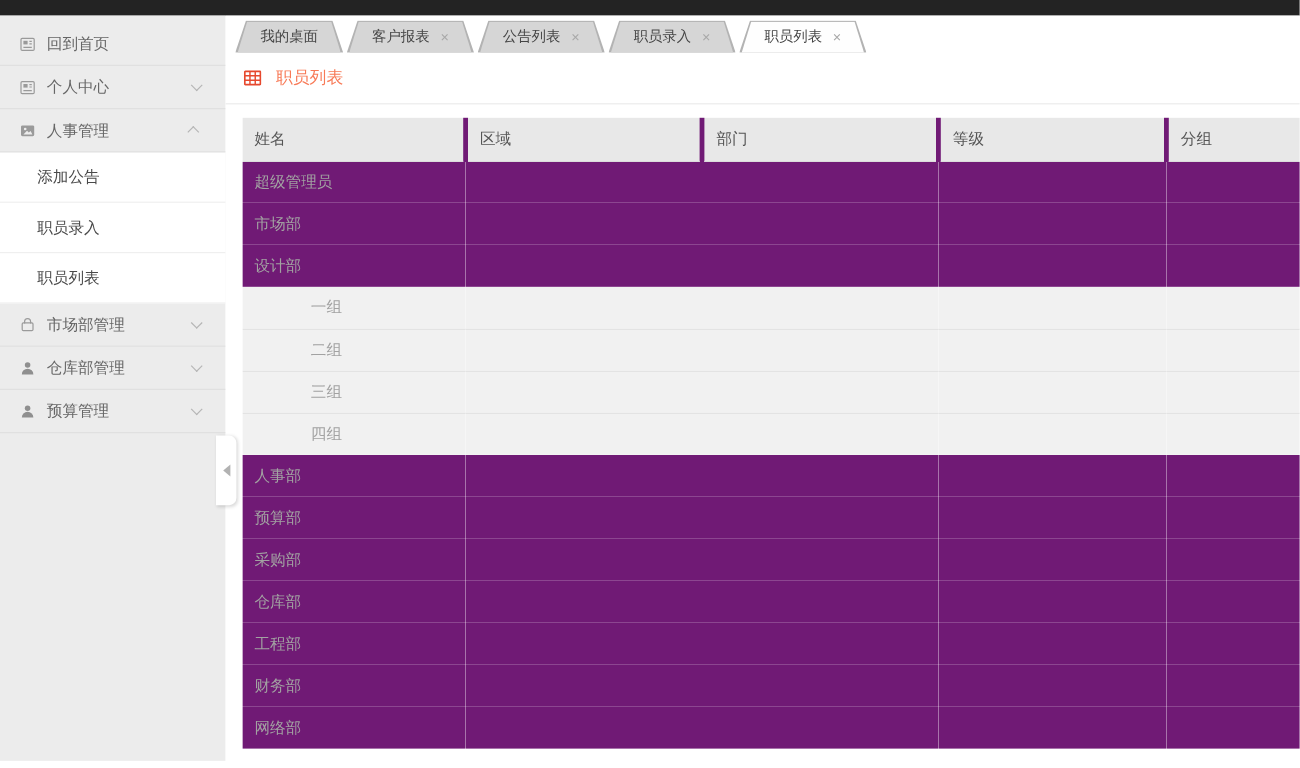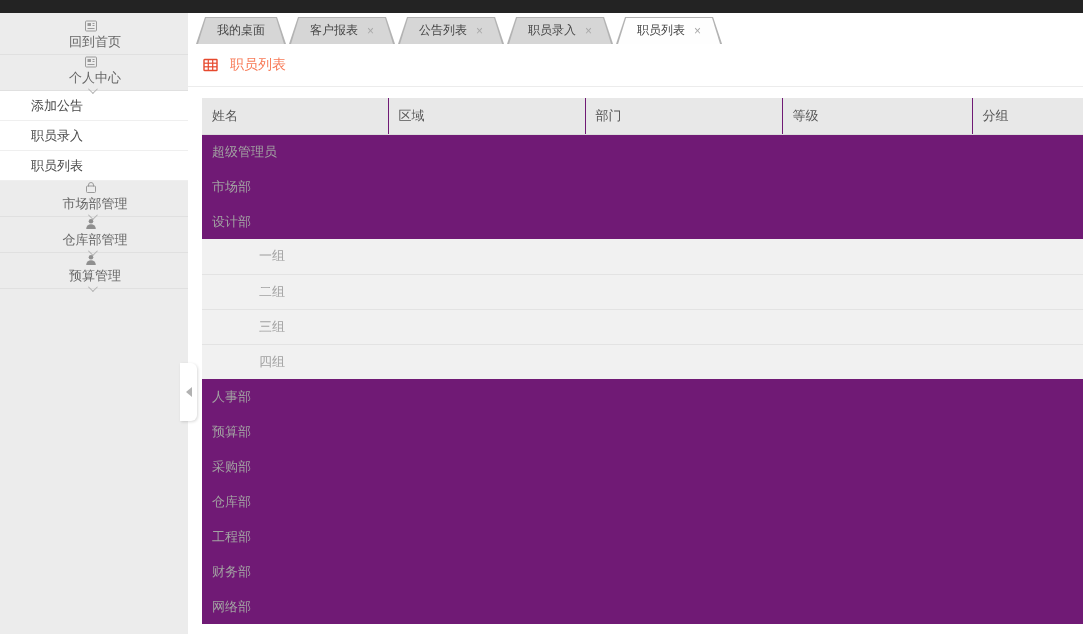--- a/index.html
+++ b/index.html
@@ -6,30 +6,30 @@
   html,body { width:1083px; height:640px; overflow:hidden; background:#fff;
     font-family:"Liberation Sans","DejaVu Sans",sans-serif; }
 
   
   .topbar { position:absolute; left:0; top:0; width:1083px; height:13px; background:#232323; }
 
   
   .sidebar { position:absolute; left:0; top:13px; width:188px; height:621px;
     background:#ececec; padding-top:6px; }
   .side-item { height:36px; display:flex; align-items:center; padding:0 14px 0 16px;
-    border-bottom:1px solid #e0e0e0; font-size:13px; color:#666; cursor:pointer; position:relative;flex-direction:column; }
+    border-bottom:1px solid #e0e0e0; font-size:13px; color:#666; cursor:pointer; position:relative; }
   .side-item .sicon { width:14px; height:14px; margin-right:9px; display:inline-flex;
     align-items:center; justify-content:center; flex:0 0 auto; }
   .side-item .slabel { flex:1 1 auto; white-space:nowrap; }
   .chev { width:7px; height:7px; border-right:1px solid #b5b5b5; border-bottom:1px solid #b5b5b5;
     margin-right:8px; flex:0 0 auto; }
   .chev.down { transform:rotate(45deg) translateY(-2px); }
   .chev.up   { transform:rotate(-135deg) translateY(-2px); }
   .side-sub { background:#fff; }
-  .sub-item { height:30px; display:flex; align-items:center; padding-left:31px;
+  .sub-item { height:42px; display:flex; align-items:center; padding-left:31px;
     border-bottom:1px solid #efefef; font-size:13px; color:#4a4a4a; cursor:pointer; }
 
   
   .collapse-handle { position:absolute; left:180px; top:363px; width:17px; height:58px;
     background:#fff; border-radius:0 6px 6px 0; box-shadow:1px 1px 3px rgba(0,0,0,0.15);
     display:flex; align-items:center; justify-content:center; z-index:6; cursor:pointer; }
   .collapse-handle .tri { width:0; height:0; border-top:5px solid transparent;
     border-bottom:5px solid transparent; border-right:6px solid #b2b2b2; }
 
   
@@ -54,21 +54,21 @@
   .titlebar .ticon { display:inline-flex; margin-right:12px; }
   .titlebar .ttext { font-size:14px; color:#f87a57; }
 
   
   .table-wrap { margin:11px 0 0 14px; width:881px; overflow:hidden; }
   table.staff { border-collapse:collapse; table-layout:fixed; width:1270px; }
   table.staff col.c1{width:186px} table.staff col.c2{width:197px}
   table.staff col.c3{width:197px} table.staff col.c4{width:190px}
   table.staff col.c5{width:500px}
   table.staff th { height:36px; background:#e8e8e8; color:#555; font-weight:normal;
-    font-size:13px; text-align:left; padding-left:10px; border-right:1px solid #701a75;
+    font-size:13px; text-align:left; padding-left:10px; border-right:4px solid #701a75;
     border-bottom:1px solid #dcdcdc; }
   table.staff th:last-child { border-right:none; }
   table.staff td { height:35px; font-size:13px; color:#a2a2a2; padding-left:10px;
     white-space:nowrap; overflow:hidden; }
   tr.dept td  { background:#701a75; }
   tr.group td { background:#f1f1f1; border-bottom:1px solid #e3e3e3; }
   tr.group.group-last td { border-bottom:none; }
   tr.group td.first { padding-left:57px; }
   tbody tr { cursor:pointer; }
 
@@ -101,20 +101,31 @@
           <rect x="3.5" y="4" width="3.5" height="3" fill="#9a9a9a"></rect>
           <line x1="8.5" y1="4.5" x2="10.5" y2="4.5" stroke="#9a9a9a"></line>
           <line x1="8.5" y1="6.5" x2="10.5" y2="6.5" stroke="#9a9a9a"></line>
           <line x1="3.5" y1="9.5" x2="10.5" y2="9.5" stroke="#9a9a9a"></line>
         </svg>
     </span>
     <span class="slabel">个人中心</span>
     <span class="chev down"></span>
   </div>
 
+  <div class="side-item">
+    <span class="sicon">
+      <svg width="14" height="14" viewBox="0 0 14 14">
+          <rect x="1.5" y="2.5" width="11" height="9" rx="1.2" fill="#9a9a9a"></rect>
+          <circle cx="5" cy="5.5" r="1.1" fill="#ececec"></circle>
+          <path d="M3.5 10 L6.5 7 L8 8.5 L9.5 7.2 L11 10 Z" fill="#ececec"></path>
+        </svg>
+    </span>
+    <span class="slabel">人事管理</span>
+    <span class="chev up"></span>
+  </div>
 
   <div class="side-sub">
     <div class="sub-item">
       <span>添加公告</span>
     </div>
     <div class="sub-item">
       <span>职员录入</span>
     </div>
     <div class="sub-item">
       <span>职员列表</span>

